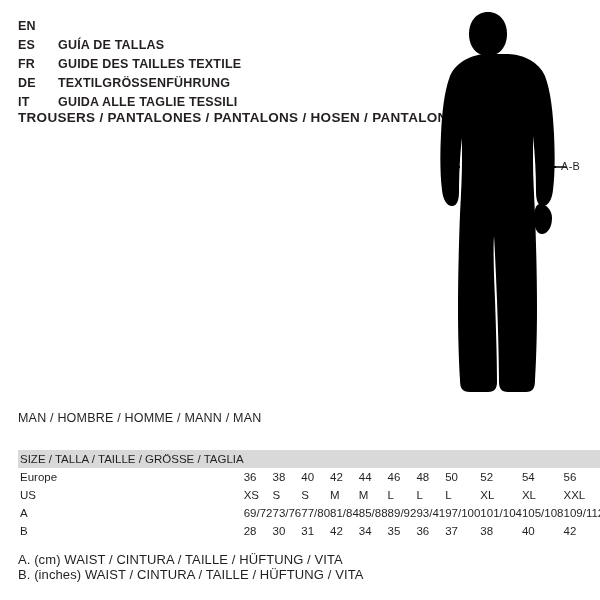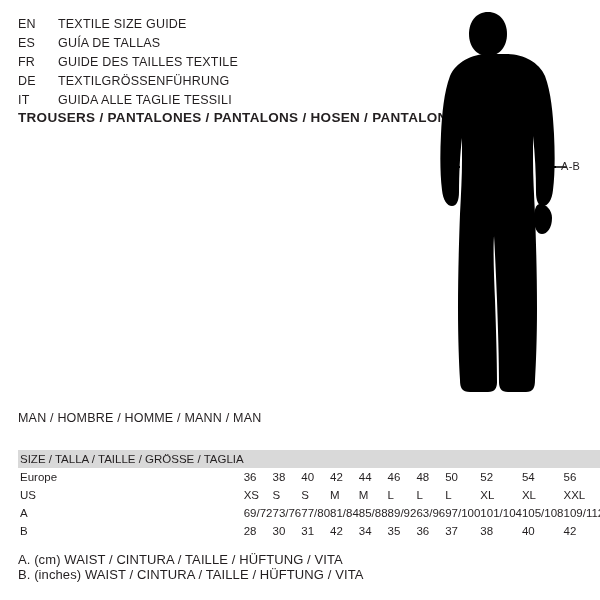--- a/index.html
+++ b/index.html
@@ -23,24 +23,25 @@
 
   
   .lang-block {
     position: absolute;
     left: 18px;
     top: 14px;
     width: 360px;
   }
   .lang-row {
     display: flex;
-    align-items: center;
+    align-items: flex-end;
     height: 19px;
     font-size: 12.5px;
     letter-spacing: 0.2px;
+    font-weight: bold;
   }
   .lang-code {
     width: 40px;
     flex: 0 0 40px;
   }
   .lang-text {
     flex: 1 1 auto;
   }
 
   
@@ -126,21 +127,20 @@
   }
 </style>
 </head>
 <body>
 
 <div class="page">
 
   <div class="lang-block">
     <div class="lang-row">
       <span class="lang-code">EN</span>
-      <span class="lang-text">TEXTILE SIZE GUIDE</span>
     </div>
     <div class="lang-row">
       <span class="lang-code">ES</span>
       <span class="lang-text">GUÍA DE TALLAS</span>
     </div>
     <div class="lang-row">
       <span class="lang-code">FR</span>
       <span class="lang-text">GUIDE DES TAILLES TEXTILE</span>
     </div>
     <div class="lang-row">
@@ -249,21 +249,21 @@
         <td class="val">XXL</td>
       </tr>
       <tr>
         <td class="label-col">A</td>
         <td class="val">69/72</td>
         <td class="val">73/76</td>
         <td class="val">77/80</td>
         <td class="val">81/84</td>
         <td class="val">85/88</td>
         <td class="val">89/92</td>
-        <td class="val">63/96</td>
+        <td class="val">93/41</td>
         <td class="val">97/100</td>
         <td class="val">101/104</td>
         <td class="val">105/108</td>
         <td class="val">109/112</td>
       </tr>
       <tr>
         <td class="label-col">B</td>
         <td class="val">28</td>
         <td class="val">30</td>
         <td class="val">31</td>

